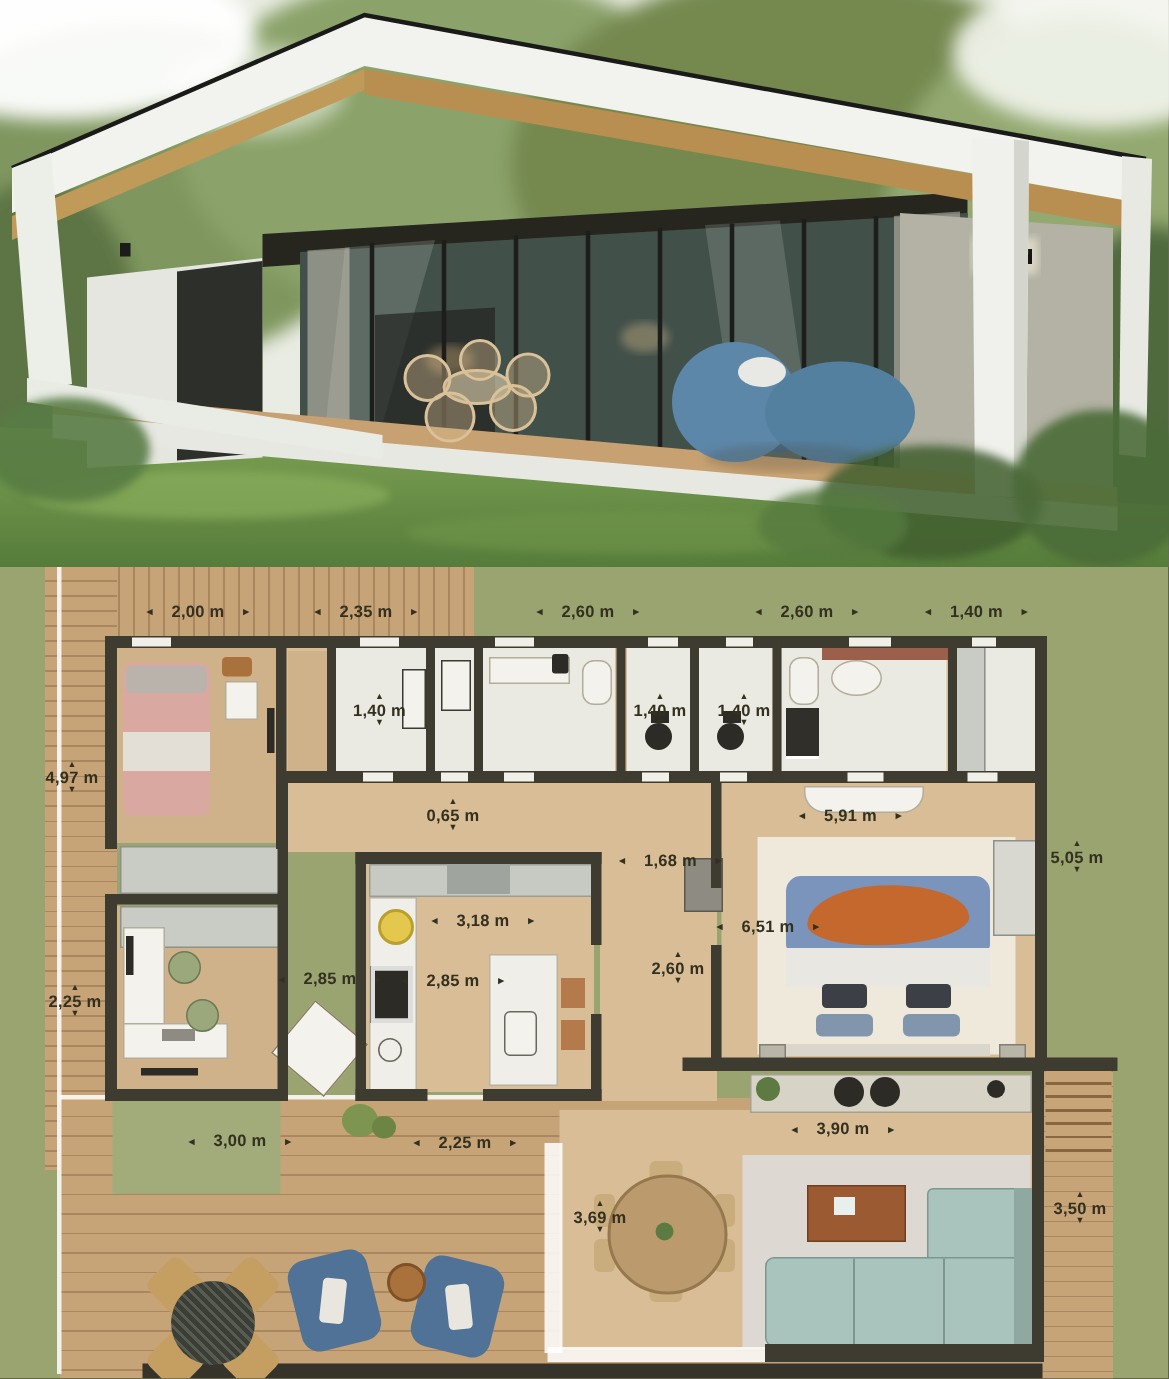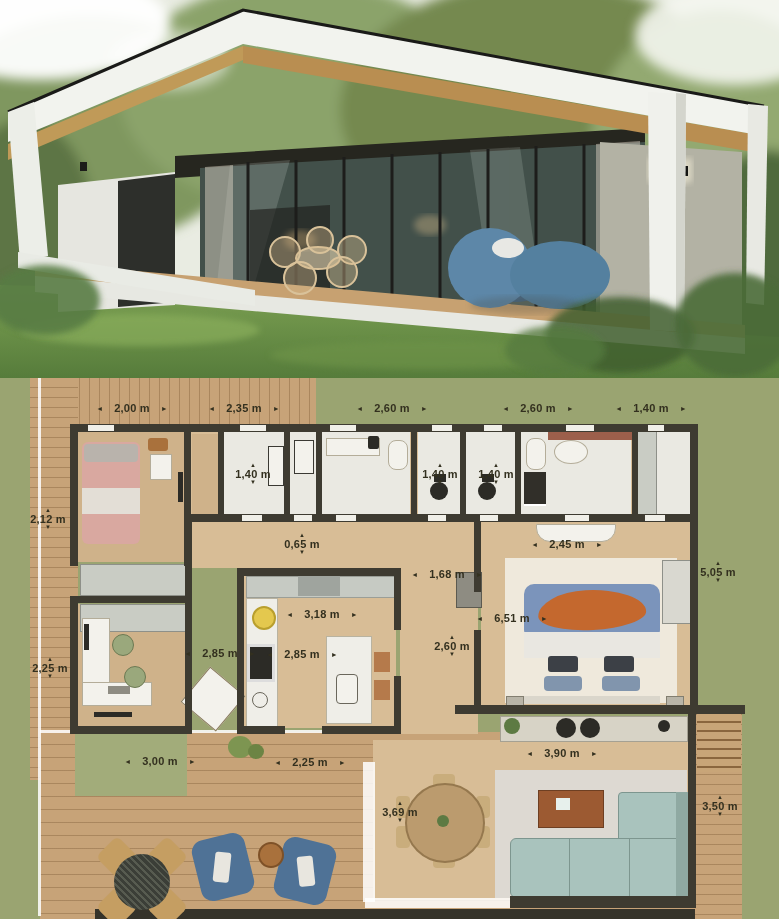--- a/index.html
+++ b/index.html
@@ -324,29 +324,29 @@
     <div style="left:278px;top:462px;width:54px;height:62px;background:var(--outdoor-blue,#4f7296);border-radius:12px;transform:rotate(14deg)">
       <div style="left:20px;top:16px;width:16px;height:30px;background:#e8e6df;border-radius:3px;transform:rotate(-20deg)"></div>
     </div>
     <div class="circ" style="left:258px;top:464px;width:22px;height:22px;background:#a9713c;border:2px solid #7e5127"></div>
 
     <span class="dim dim-h" style="left:132px;top:30px">2,00 m</span>
     <span class="dim dim-h" style="left:244px;top:30px">2,35 m</span>
     <span class="dim dim-h" style="left:392px;top:30px">2,60 m</span>
     <span class="dim dim-h" style="left:538px;top:30px">2,60 m</span>
     <span class="dim dim-h" style="left:651px;top:30px">1,40 m</span>
-    <span class="dim dim-v" style="left:48px;top:141px">2,12 m</span>
+    <span class="dim dim-v" style="left:48px;top:141px">4,97 m</span>
     <span class="dim dim-v" style="left:50px;top:290px">2,25 m</span>
     <span class="dim dim-v" style="left:718px;top:194px">5,05 m</span>
     <span class="dim dim-v" style="left:720px;top:428px">3,50 m</span>
     <span class="dim dim-v" style="left:253px;top:96px">1,40 m</span>
     <span class="dim dim-v" style="left:440px;top:96px">1,40 m</span>
     <span class="dim dim-v" style="left:496px;top:96px">1,40 m</span>
     <span class="dim dim-v" style="left:302px;top:166px">0,65 m</span>
-    <span class="dim dim-h" style="left:567px;top:166px">2,45 m</span>
+    <span class="dim dim-h" style="left:567px;top:166px">5,91 m</span>
     <span class="dim dim-h" style="left:447px;top:196px">1,68 m</span>
     <span class="dim dim-h" style="left:322px;top:236px">3,18 m</span>
     <span class="dim dim-h" style="left:512px;top:240px">6,51 m</span>
     <span class="dim dim-h" style="left:220px;top:275px">2,85 m</span>
     <span class="dim dim-h" style="left:302px;top:276px">2,85 m</span>
     <span class="dim dim-v" style="left:452px;top:268px">2,60 m</span>
     <span class="dim dim-h" style="left:160px;top:383px">3,00 m</span>
     <span class="dim dim-h" style="left:310px;top:384px">2,25 m</span>
     <span class="dim dim-h" style="left:562px;top:375px">3,90 m</span>
     <span class="dim dim-v" style="left:400px;top:434px">3,69 m</span>

